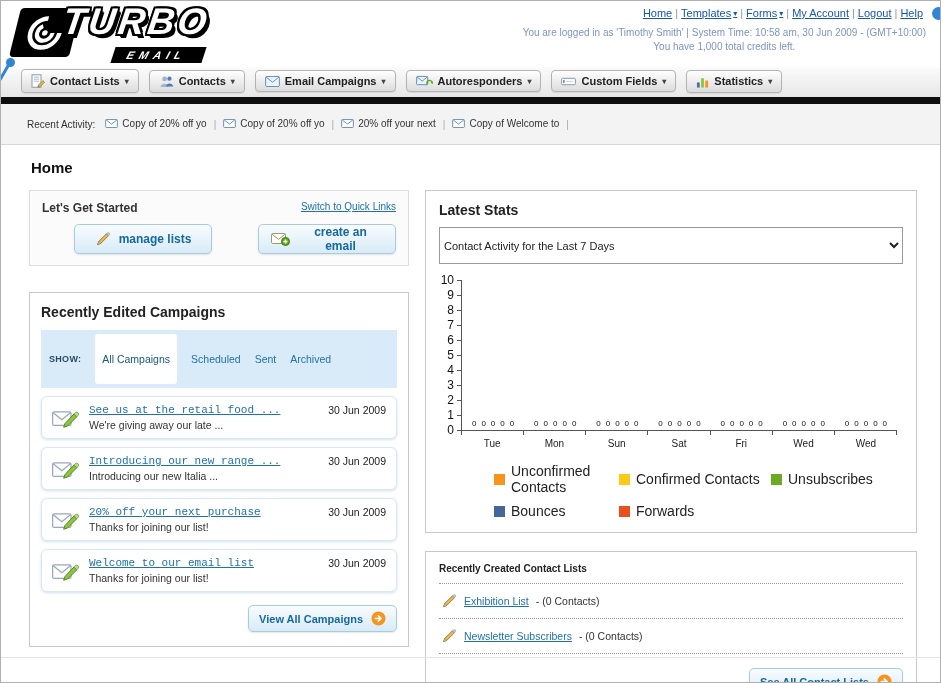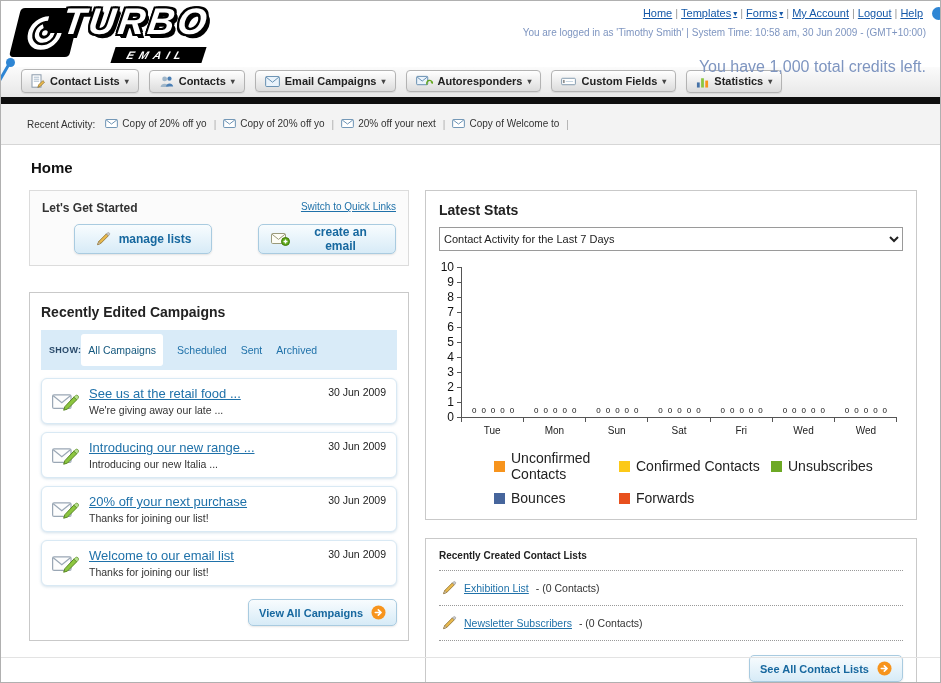--- a/index.html
+++ b/index.html
@@ -16,21 +16,21 @@
   .swoosh-dot { position:absolute; left:5px; top:57px; width:9px; height:9px; border-radius:50%; background:#2f86d4; z-index:5; }
   .swoosh-line { position:absolute; left:-33px; top:60px; width:42px; height:3px; background:#2f86d4; border-radius:2px; transform-origin:100% 50%; transform:rotate(-60deg); z-index:5; }
   .corner-dot { position:absolute; right:-5px; top:6px; width:13px; height:13px; border-radius:50%; background:#2f86d4; }
 
   .header-right { position:absolute; right:14px; top:6px; text-align:right; }
   .top-links { font-size:11px; }
   .top-links a { color:#1558a8; text-decoration:underline; margin:0 3px; display:inline-flex; gap:2px; align-items:center; }
   .top-links .sep { color:#999; }
   .top-links .dd { font-size:8px; color:#1558a8; text-decoration:none; }
   .login-info { color:#7e95c0; font-size:10px; margin-top:8px; }
-  .credits { color:#7e95c0; font-size:16px; margin-top:20px; }
+  .credits { color:#7e95c0; font-size:10px; margin-top:3px;text-align:center; }
 
   
   .nav { height:30px; background:linear-gradient(#fbfbfb, #e7e7e7); display:flex; gap:10px; align-items:center; padding:0 0 2px 20px; }
   .nav-tab { display:inline-flex; align-items:center; gap:5px; padding:4px 9px; background:linear-gradient(#ffffff, #dcdcdc); border:1px solid #b3b3b3; border-radius:4px; font-size:11px; font-weight:bold; color:#222; cursor:pointer; box-shadow:0 1px 1px rgba(0,0,0,.08); }
   .nav-tab .arrow { font-size:8px; color:#444; }
   .black-bar { height:7px; background:#0e0e0e; }
 
   
   .activity { height:41px; background:#f3f3f3; border-bottom:1px solid #d6d6d6; display:flex; align-items:center; padding-left:26px; font-size:10px; color:#333; }
   .activity-label { margin-right:10px; color:#333; }
@@ -54,36 +54,36 @@
   .gs-title { font-size:12px; font-weight:bold; color:#333; }
   .gs-link { font-size:10px; color:#1f71a9; text-decoration:underline; }
   .gs-buttons { display:flex; gap:14px; margin-top:9px; }
   .btn { display:inline-flex; align-items:center; justify-content:center; gap:8px; padding:6px 12px; background:linear-gradient(#f8fcfe, #d7ebf7); border:1px solid #a9cbe0; border-radius:5px; font-size:12px; font-weight:bold; color:#17689f; cursor:pointer; box-shadow:0 1px 2px rgba(0,0,0,.1); font-family:inherit;margin-left:32px; }
   .gs-btn { flex:1; height:30px; }
   .btn-small { font-size:11px; padding:5px 10px; }
 
   
   .campaigns { margin-top:26px; border:1px solid #c9c9c9; background:#fff; padding:11px 11px 14px; }
   .section-title { font-size:14px; font-weight:bold; color:#222; }
-  .camp-tabs { margin-top:10px; background:#d9ebf8; padding:4px 8px; display:flex; align-items:center; gap:0; font-size:10.5px; }
+  .camp-tabs { margin-top:10px; background:#d9ebf8; padding:4px 8px; display:flex; align-items:center; gap:14px; font-size:10.5px; }
   .show-label { font-size:9px; font-weight:bold; color:#2a4a6a; letter-spacing:.3px; }
   .camp-tab { color:#1f71a9; text-decoration:none; }
-  .camp-tab.active { background:#fff; padding:10px 7px; border-radius:3px; color:#14587e; }
+  .camp-tab.active { background:#fff; padding:19px 7px; border-radius:3px; color:#14587e; }
   .camp-rows { margin-top:4px; }
   .camp-row { margin-top:8px; border:1px solid #d9e9f4; border-radius:6px; background:#fff; box-shadow:0 1px 3px rgba(110,155,190,.3); padding:7px 10px; display:flex; gap:10px; align-items:center; }
   .camp-icon { flex:none; }
   .camp-text { min-width:0; }
-  .camp-text .t { font-size:13px; color:#1f71a9; text-decoration:underline; display:block; }
+  .camp-text .t { font-size:11px; color:#1f71a9; text-decoration:underline; display:block;font-family:Liberation Mono, monospace; }
   .camp-text .s { font-size:10.5px; color:#333; margin-top:3px; }
   .camp-date { margin-left:auto; font-size:10.5px; color:#222; white-space:nowrap; align-self:flex-start; }
   .camp-footer { display:flex; justify-content:flex-end; margin-top:13px; }
 
   
   .stats { border:1px solid #c9c9c9; background:#fff; padding:11px 13px 13px; }
-  .stats select { width:100%; margin-top:9px; height:24px; font-size:11px; color:#222; font-family:inherit; border:1px solid #9a9a9a; background:#fff; }
+  .stats select { width:100%; margin-top:9px; height:37px; font-size:11px; color:#222; font-family:inherit; border:1px solid #9a9a9a; background:#fff; }
   .chart-wrap { margin-top:16px; }
   .chart { display:flex; padding-right:6px; }
   .ylabels { position:relative; width:22px; height:151px; flex:none; }
   .ylabel { position:absolute; right:7px; transform:translateY(-50%); font-size:12px; color:#111; }
   .plot { position:relative; flex:1; height:151px; border-left:1px solid #555; border-bottom:1px solid #555; }
   .ytickmark { position:absolute; left:-5px; width:5px; height:1px; background:#555; }
   .zeros { position:absolute; left:0; right:0; bottom:2px; display:flex; }
   .zgroup { flex:1; display:flex; justify-content:center; column-gap:5px; font-size:8px; color:#111; }
   .xticks { display:flex; margin-left:22px; margin-right:6px; height:4px; border-left:1px solid #555; }
   .xticks div { flex:1; border-right:1px solid #555; }

